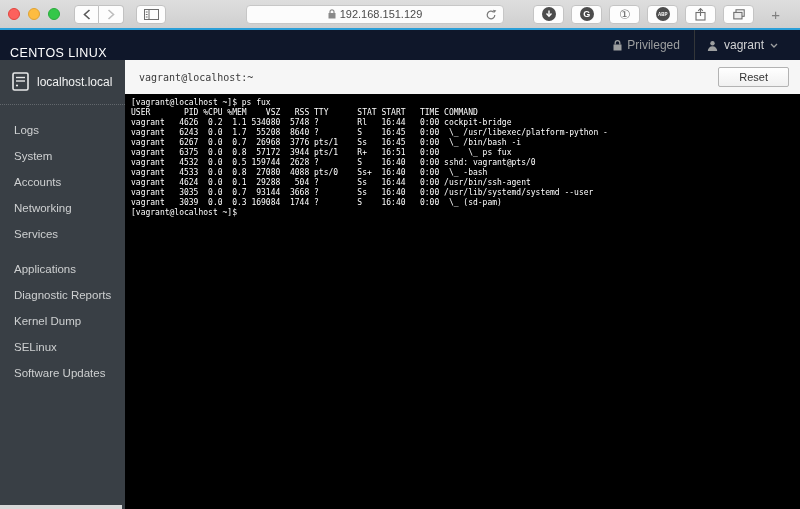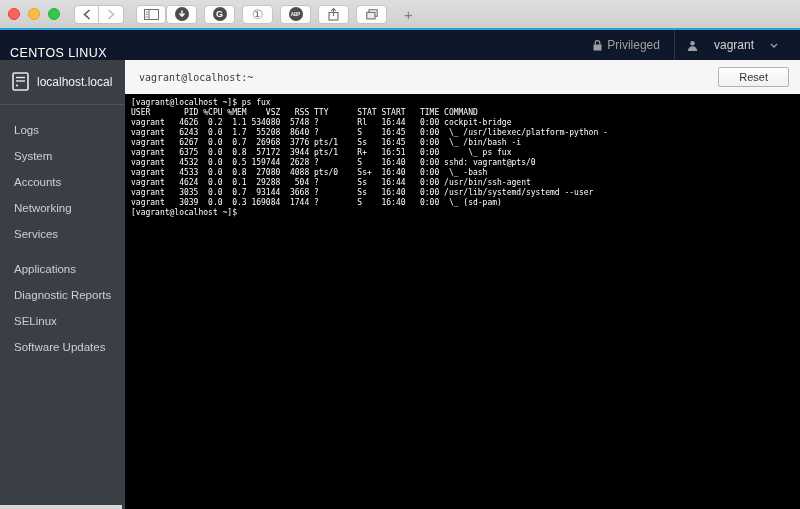--- a/index.html
+++ b/index.html
@@ -29,21 +29,21 @@
   .newtab { font-size:15px; color:#7e7e7e; padding:0 6px; margin-left:4px; }
 
   .blueline { height:2px; flex:0 0 2px; background:#2b9fd8; }
 
   
   .navbar { height:30px; flex:0 0 30px; background:#0f172a; display:flex; align-items:flex-end; padding:0 10px; }
   .brand { color:#ffffff; font-size:12.5px; letter-spacing:0.4px; font-weight:400; }
   .nav-right { margin-left:auto; display:flex; align-items:center; height:100%; }
   .priv { display:flex; align-items:center; gap:5px; color:#9d9fa0; font-size:12px; padding:0 14px; }
   .nav-divider { width:1px; height:100%; background:#333639; }
-  .userbox { display:flex; align-items:center; gap:16px; color:#d2d3d4; font-size:12px; padding:0 12px; cursor:pointer; }
+  .userbox { display:flex; align-items:center; gap:6px; color:#d2d3d4; font-size:12px; padding:0 12px; cursor:pointer; }
 
   
   .app { flex:1; display:flex; min-height:0; }
   .sidebar { width:125px; flex:0 0 125px; background:#393f45; position:relative; }
   .host { display:flex; align-items:center; gap:8px; padding:12px 12px 13px 12px; border-bottom:1px dotted #62676c; }
   .host-label { color:#f1f2f2; font-size:12px; white-space:nowrap; overflow:hidden; }
   .nav-items { padding-top:12px; }
   .nav-item { padding:7px 14px; font-size:11.5px; color:#ced0d1; cursor:pointer; white-space:nowrap; }
   .nav-item.gap { margin-top:9px; }
   .nav-item.active { background:#474c52; color:#ffffff; }
@@ -89,20 +89,35 @@
       <span>
           <svg width="15" height="11" viewBox="0 0 15 11">
             <rect x="0.5" y="0.5" width="14" height="10" fill="none" stroke="#6e6e6e"></rect>
             <line x1="5" y1="0.5" x2="5" y2="10.5" stroke="#6e6e6e"></line>
             <line x1="1.8" y1="3" x2="3.6" y2="3" stroke="#6e6e6e"></line>
             <line x1="1.8" y1="5.5" x2="3.6" y2="5.5" stroke="#6e6e6e"></line>
             <line x1="1.8" y1="8" x2="3.6" y2="8" stroke="#6e6e6e"></line>
           </svg>
         </span>
     </span>
+    <div class="addr">
+      <span>
+          <svg width="8" height="10" viewBox="0 0 8 10">
+            <rect x="0.5" y="4" width="7" height="5.5" fill="#8a8a8a"></rect>
+            <path d="M2 4 V2.8 a2 2 0 0 1 4 0 V4" fill="none" stroke="#8a8a8a" stroke-width="1.2"></path>
+          </svg>
+        </span>
+      <span class="url">192.168.151.129</span>
+      <span class="refresh">
+          <svg width="12" height="12" viewBox="0 0 12 12">
+            <path d="M9.8 6 a3.8 3.8 0 1 1 -1.2 -2.8" fill="none" stroke="#7a7a7a" stroke-width="1.2"></path>
+            <polygon points="8,0.8 11.4,1.6 9,4" fill="#7a7a7a"></polygon>
+          </svg>
+        </span>
+    </div>
     <div class="extbtns">
       <span class="extbtn">
         <span class="circle-ic">
             <svg width="8" height="8" viewBox="0 0 8 8">
               <line x1="4" y1="0.5" x2="4" y2="5.5" stroke="#fff" stroke-width="1.4"></line>
               <polyline points="1.5,3.5 4,6.2 6.5,3.5" fill="none" stroke="#fff" stroke-width="1.4"></polyline>
             </svg>
           </span>
       </span>
       <span class="extbtn">
@@ -182,20 +197,21 @@
         <span class="host-label">localhost.locald...</span>
       </div>
       <div class="nav-items">
         <div class="nav-item">Logs</div>
         <div class="nav-item">System</div>
         <div class="nav-item">Accounts</div>
         <div class="nav-item">Networking</div>
         <div class="nav-item">Services</div>
         <div class="nav-item gap">Applications</div>
         <div class="nav-item">Diagnostic Reports</div>
+        <div class="nav-item">Kernel Dump</div>
         <div class="nav-item">SELinux</div>
         <div class="nav-item">Software Updates</div>
       </div>
       <div class="side-scroll"></div>
     </div>
 
     <div class="main">
       <div class="content-header">
         <span class="term-title">vagrant@localhost:~</span>
         <button class="reset-btn">Reset</button>

